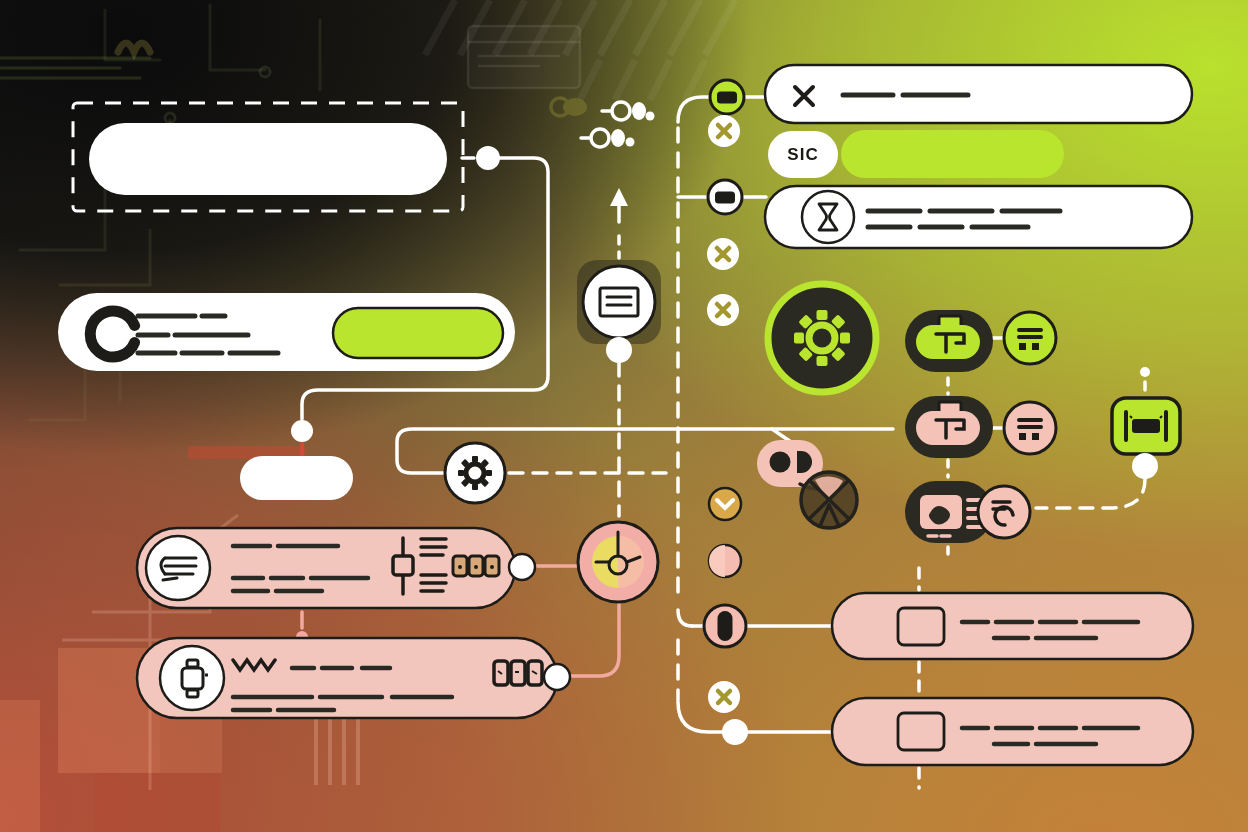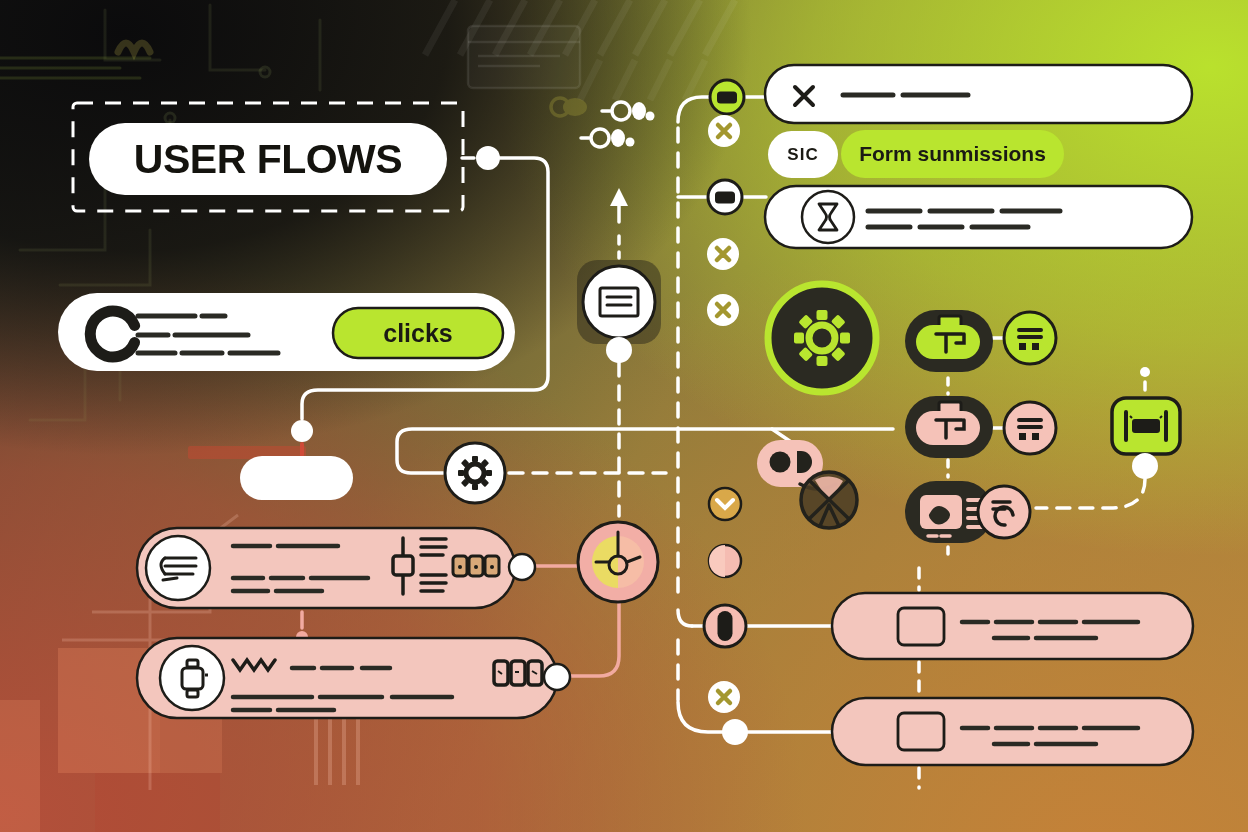--- a/index.html
+++ b/index.html
@@ -374,22 +374,19 @@
   <g>
     <rect x="832" y="698" width="361" height="67" rx="33.5" fill="#f3c6bd" stroke="#1d1c18" stroke-width="2.5"></rect>
     <rect x="898" y="713" width="46" height="37" rx="6" fill="none" stroke="#1d1c18" stroke-width="2.8"></rect>
     <g stroke="#2a2a24" stroke-width="4.5" stroke-linecap="round">
       <path d="M962 728 H988 M996 728 H1032 M1040 728 H1076 M1084 728 H1138"></path>
       <path d="M994 744 H1028 M1036 744 H1096"></path>
     </g>
   </g>
 </svg>
 
-<div class="abs title chip" style="left:89px;top:123px;width:358px;height:72px;">USER FLOWS</div>
-
-<div class="abs chip" style="left:333px;top:308px;width:170px;height:50px;font-size:25px;font-weight:600;">clicks</div>
+
 
 <div class="abs chip" style="left:768px;top:131px;width:70px;height:47px;font-size:17px;font-weight:700;letter-spacing:1px;">SIC</div>
 
-<div class="abs chip" style="left:841px;top:130px;width:223px;height:48px;font-size:21px;font-weight:600;">Form sunmissions</div>
 
 
 </div>
 
 </body></html>

